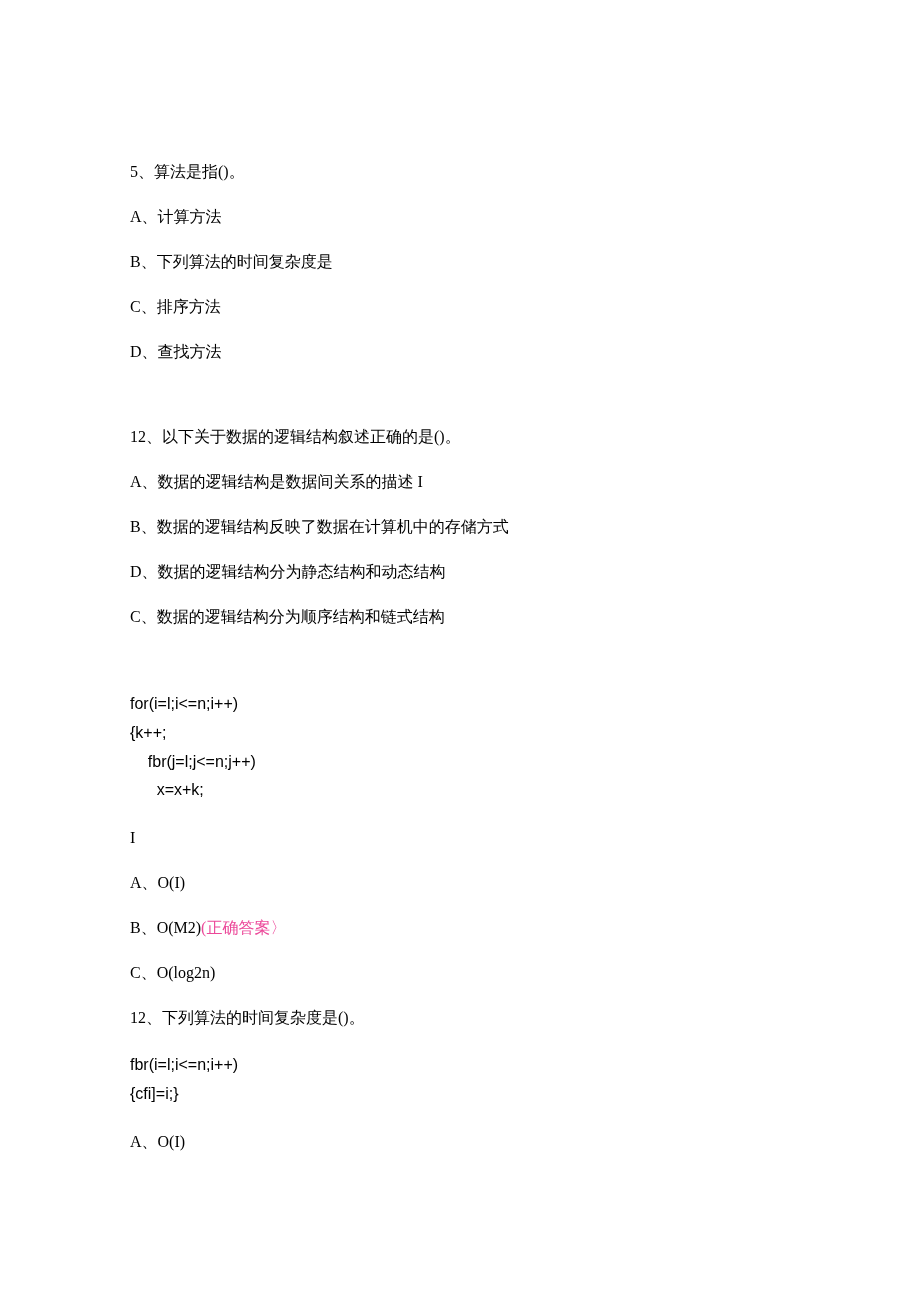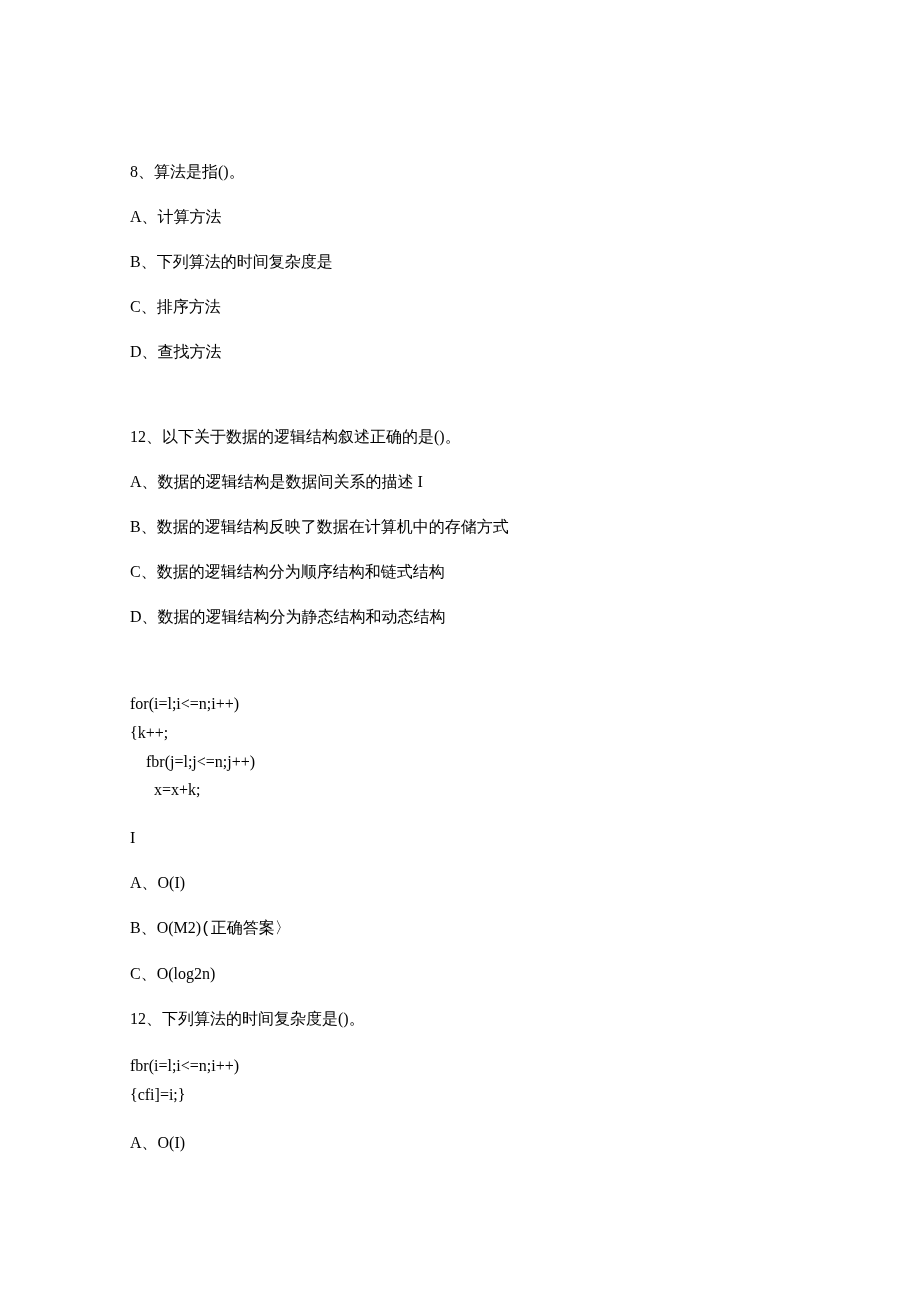--- a/index.html
+++ b/index.html
@@ -14,51 +14,50 @@
     .page {
       width: 920px;
       min-height: 1301px;
       padding: 160px 130px 100px 130px;
       box-sizing: border-box;
     }
     .line {
       margin-bottom: 21px;
     }
     .code-block {
-      font-family: Liberation Serif, serif;
+      font-family: Liberation Sans, sans-serif;
       white-space: pre;
       margin-bottom: 21px;
       line-height: 1.8;
     }
     .section-gap {
       height: 40px;
     }
     .answer-tag {
-      color: #000000;
-      font-family: Liberation Mono, monospace;
+      color: #ec4899;
     }
   </style>
 </head>
 <body>
 
 <div class="page">
 
-  <div class="line">8、算法是指()。</div>
+  <div class="line">5、算法是指()。</div>
   <div class="line">A、计算方法</div>
   <div class="line">B、下列算法的时间复杂度是</div>
   <div class="line">C、排序方法</div>
   <div class="line">D、查找方法</div>
 
   <div class="section-gap"></div>
 
   <div class="line">12、以下关于数据的逻辑结构叙述正确的是()。</div>
   <div class="line">A、数据的逻辑结构是数据间关系的描述 I</div>
   <div class="line">B、数据的逻辑结构反映了数据在计算机中的存储方式</div>
+  <div class="line">D、数据的逻辑结构分为静态结构和动态结构</div>
   <div class="line">C、数据的逻辑结构分为顺序结构和链式结构</div>
-  <div class="line">D、数据的逻辑结构分为静态结构和动态结构</div>
 
   <div class="section-gap"></div>
 
   <div class="code-block">for(i=l;i&lt;=n;i++)
 {k++;
     fbr(j=l;j&lt;=n;j++)
       x=x+k;</div>
   <div class="line">I</div>
   <div class="line">A、O(I)</div>
   <div class="line">

